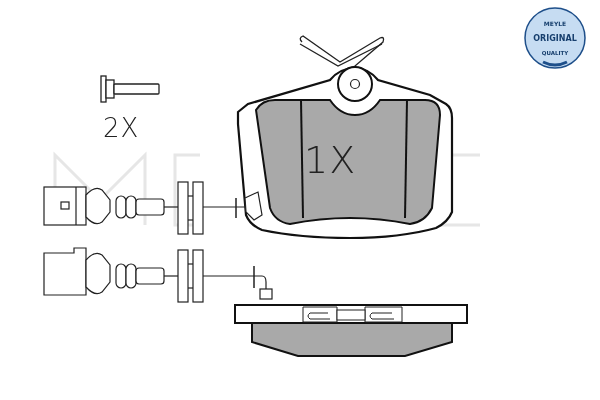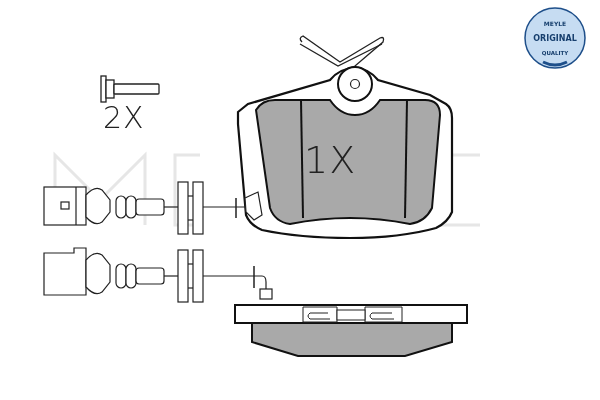--- a/index.html
+++ b/index.html
@@ -1,19 +1,19 @@
 <!DOCTYPE html>
 <html><head>
 <meta charset="utf-8">
 <style>
   html, body { margin:0; padding:0; background:#ffffff; }
   .canvas { position:relative; width:600px; height:400px; overflow:hidden; background:#ffffff; font-family:"Liberation Sans", sans-serif; }
   svg { position:absolute; left:0; top:0; }
   .qty-label { position:absolute; font-family:"DejaVu Sans", sans-serif; font-weight:300; color:#222; letter-spacing:1px; }
-  .qty-2x { left:103px; top:100px; font-size:30px; }
+  .qty-2x { left:103px; top:113px; font-size:26px; }
   .qty-1x { left:304px; top:138px; font-size:38px; }
   .badge { position:absolute; left:523px; top:6px; width:64px; height:64px; }
 </style>
 </head>
 <body>
 
 <div class="canvas">
 
   <svg width="600" height="400" viewBox="0 0 600 400">
 

